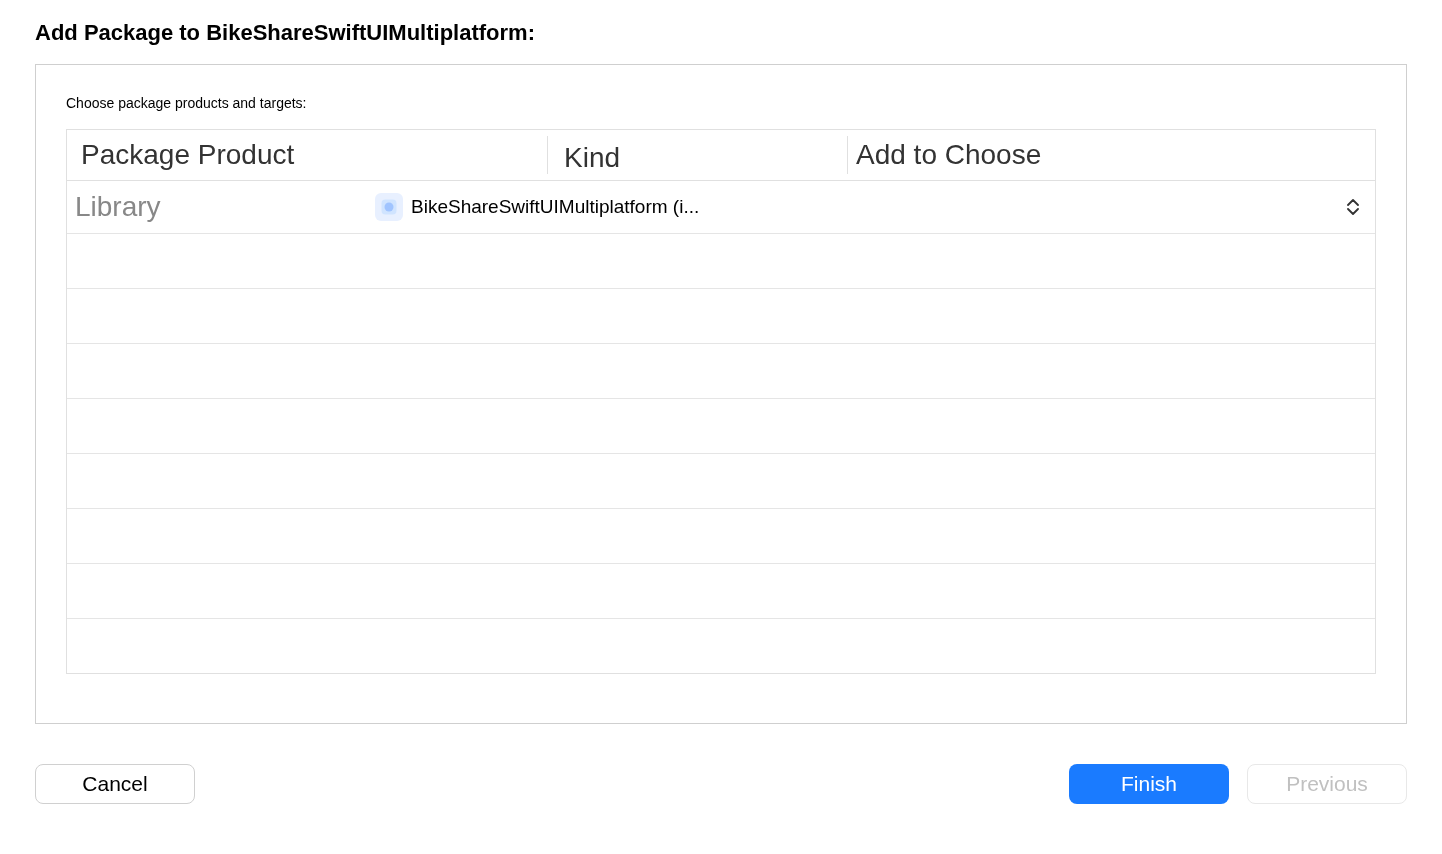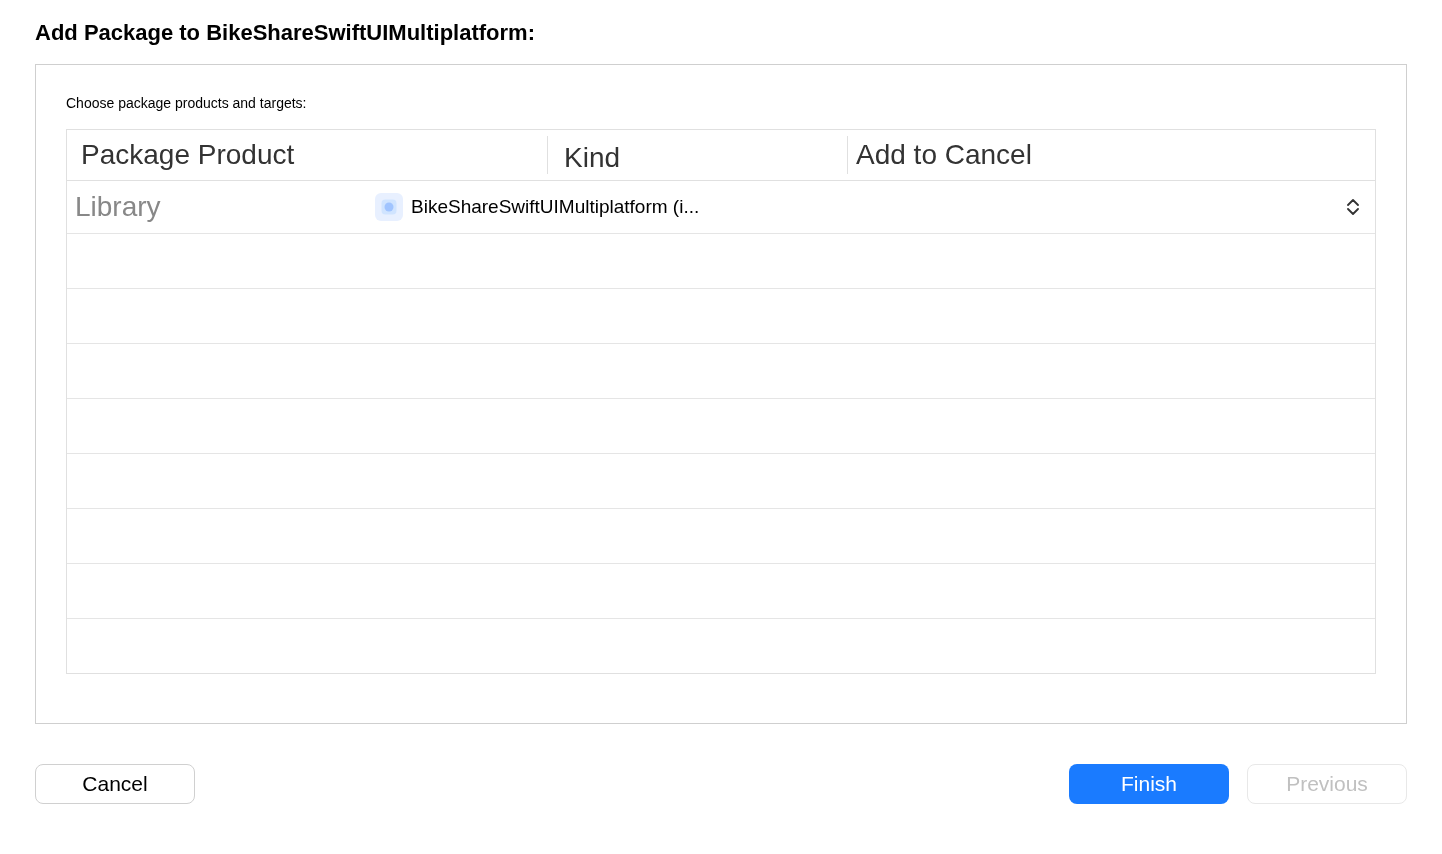--- a/index.html
+++ b/index.html
@@ -212,21 +212,21 @@
 
   <div class="table-container">
     <div class="table-header">
       <div class="col-product">
         <span class="header-label">Package Product</span>
       </div>
       <div class="col-kind">
         <span class="header-label">Kind</span>
       </div>
       <div class="col-target">
-        <span class="header-label">Add to Cancel</span>
+        <span class="header-label">Add to Choose</span>
       </div>
     </div>
 
     <div class="table-row">
       <div class="kind-cell">Library</div>
       <div class="target-cell">
         <div class="target-icon">
           <svg viewBox="0 0 24 24" fill="#a0c4ff">
             <rect x="2" y="2" width="20" height="20" rx="5" fill="#d0e4ff"></rect>
             <circle cx="12" cy="12" r="6" fill="#a0c4ff"></circle>

